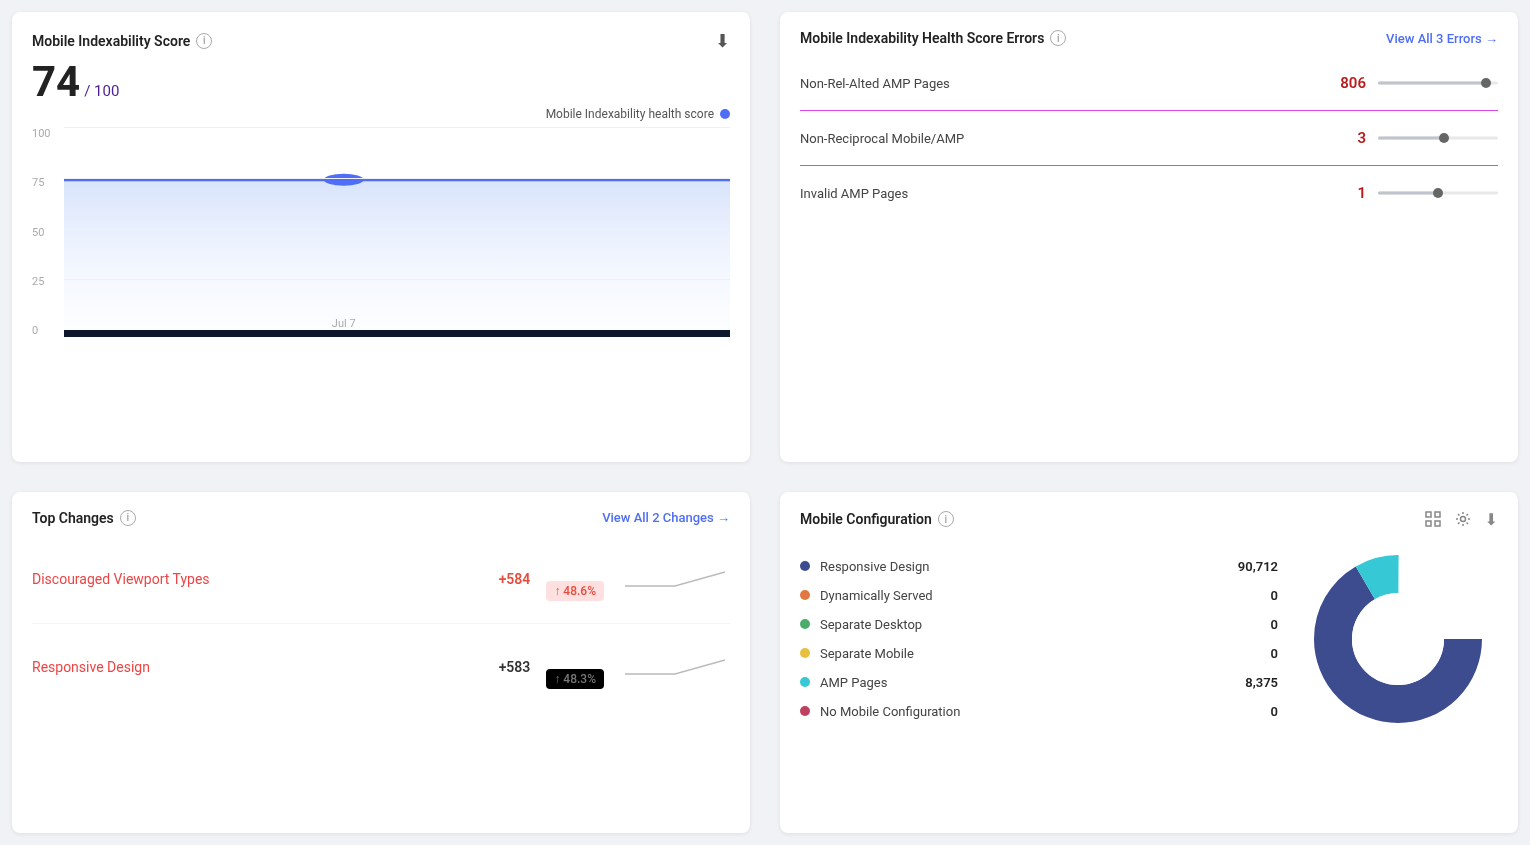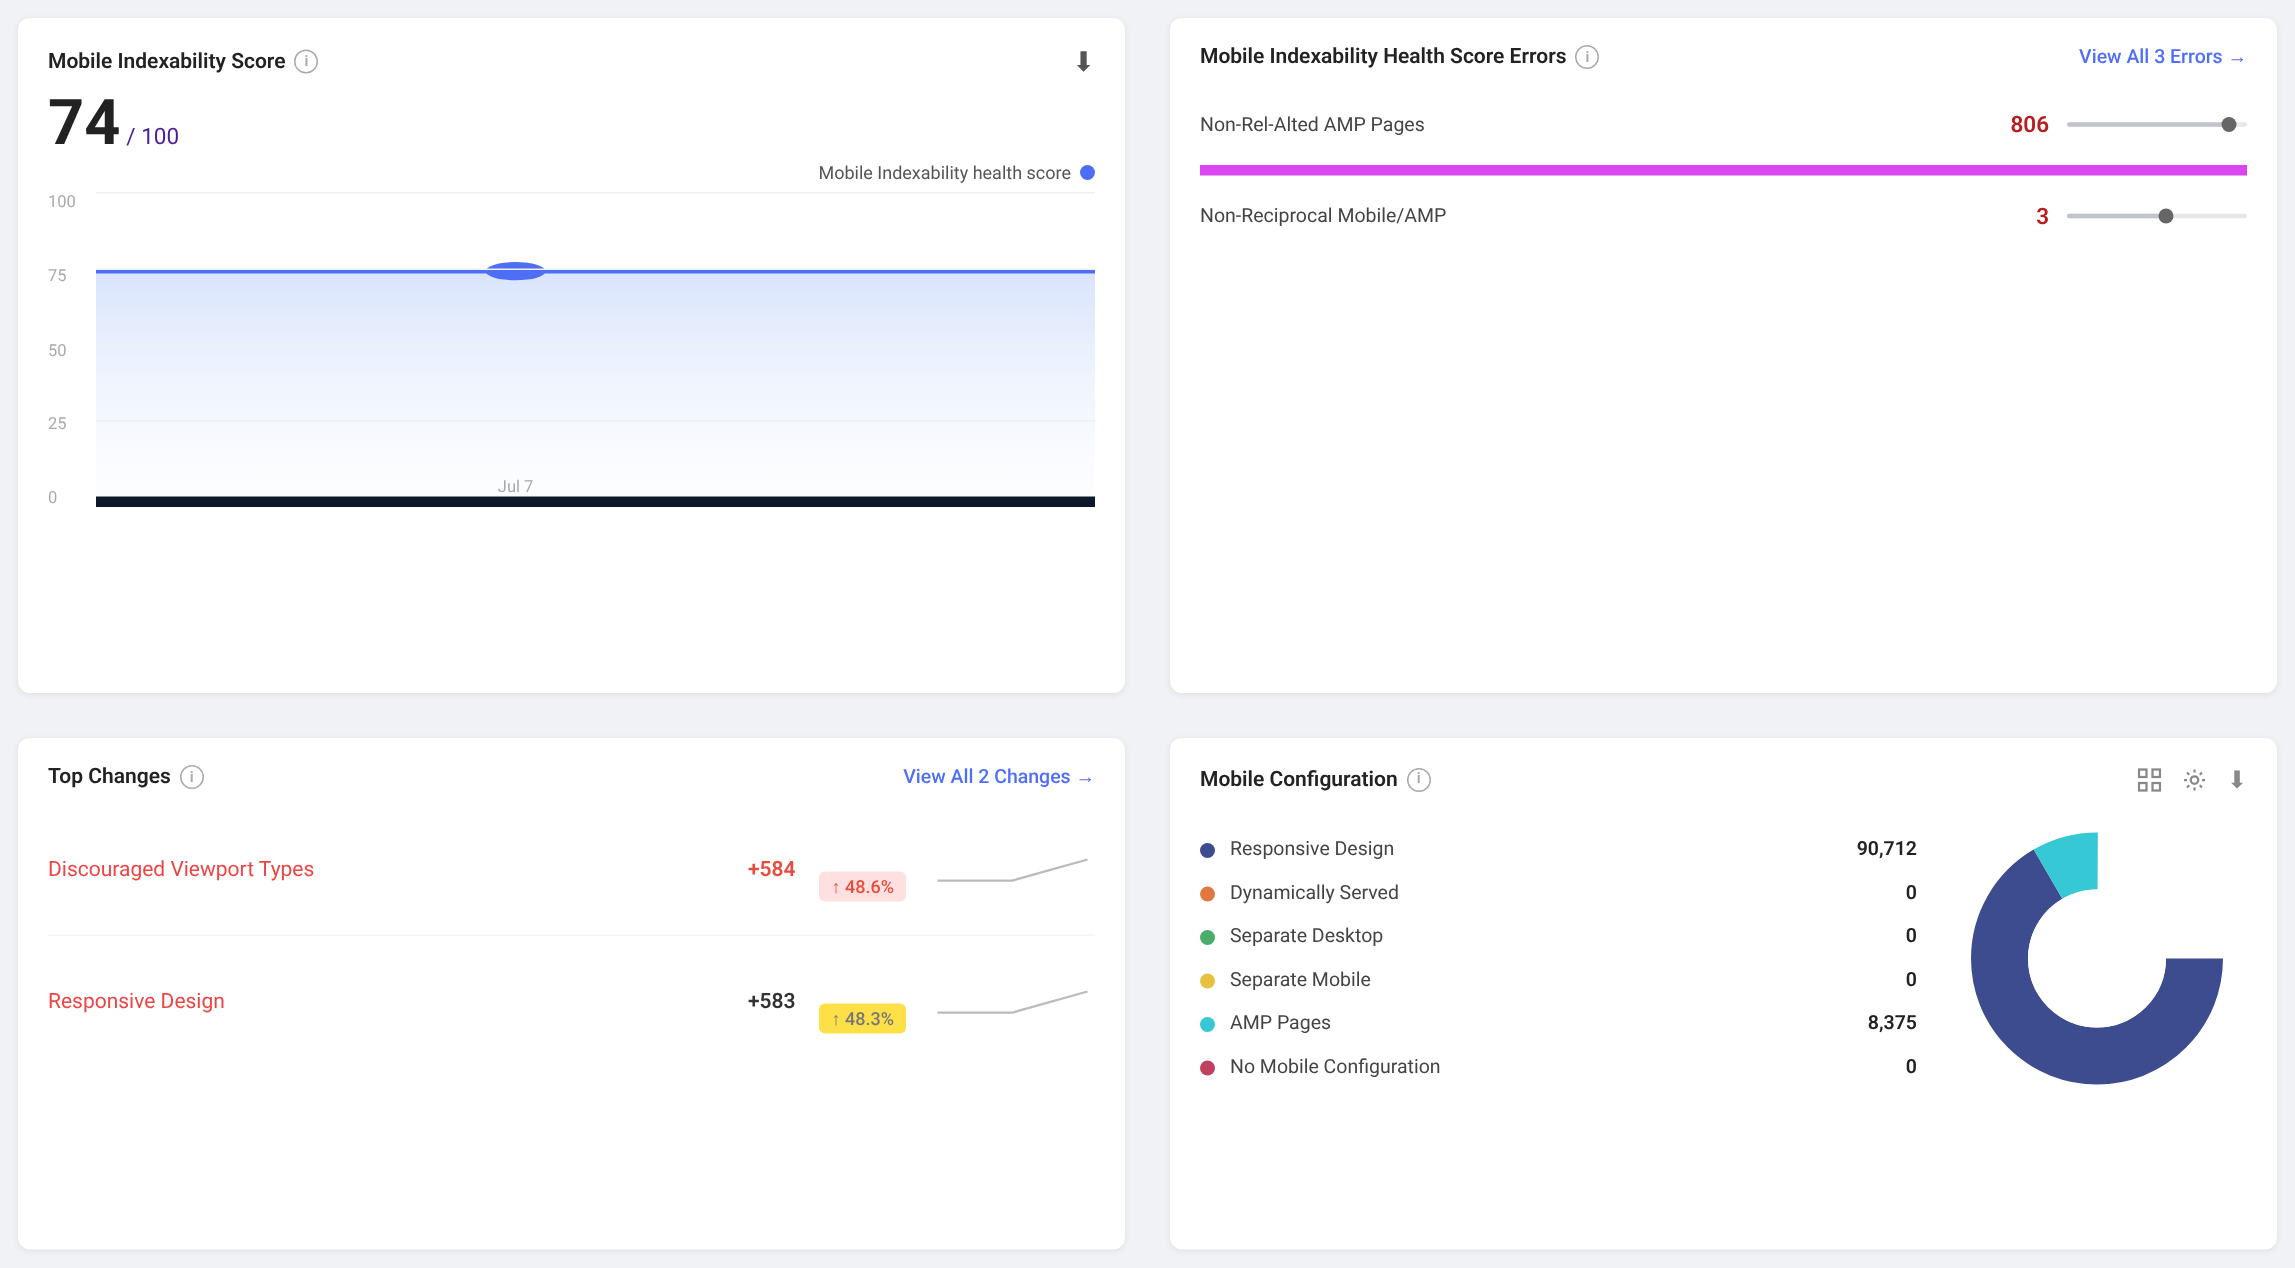--- a/index.html
+++ b/index.html
@@ -131,21 +131,21 @@
       transform: translateX(-50%);
     }
     
     .errors-list {
       margin-top: 10px;
     }
     .error-row {
       display: flex;
       align-items: center;
       padding: 18px 0;
-      border-bottom: 7px solid #d946ef;
+      border-bottom: 1px solid #d946ef;
       gap: 12px;
     }
     .error-row:last-child { border-bottom: none; }
     .error-name {
       flex: 1;
       font-size: 13px;
       color: #444;
     }
     .error-count {
       font-size: 15px;
@@ -219,21 +219,21 @@
       display: flex;
       align-items: center;
       gap: 3px;
       margin-top: 23px;
     }
     .change-badge.red {
       background: #ffe0e0;
       color: #e74c3c;
     }
     .change-badge.gray {
-      background: #fde047;
+      background: #000000;
       color: #777;
     }
     .change-mini-chart {
       width: 110px;
       height: 30px;
     }
     
     .config-content {
       display: flex;
       align-items: center;
@@ -364,20 +364,29 @@
       <div class="error-row">
         <span class="error-name">Non-Reciprocal Mobile/AMP</span>
         <span class="error-count">3</span>
         <div class="error-bar-container">
           <div class="error-bar-track"></div>
           <div class="error-bar-fill" style="width:55%"></div>
           <div class="error-bar-dot" style="left:55%"></div>
         </div>
       </div>
 
+      <div class="error-row">
+        <span class="error-name">Invalid AMP Pages</span>
+        <span class="error-count">1</span>
+        <div class="error-bar-container">
+          <div class="error-bar-track"></div>
+          <div class="error-bar-fill" style="width:50%"></div>
+          <div class="error-bar-dot" style="left:50%"></div>
+        </div>
+      </div>
     </div>
   </div>
 
   <div class="card">
     <div class="card-header">
       <div class="card-title">
         <span>Top Changes</span>
         <span class="info-icon">i</span>
       </div>
       <a class="view-all-link">View All 2 Changes →</a>

